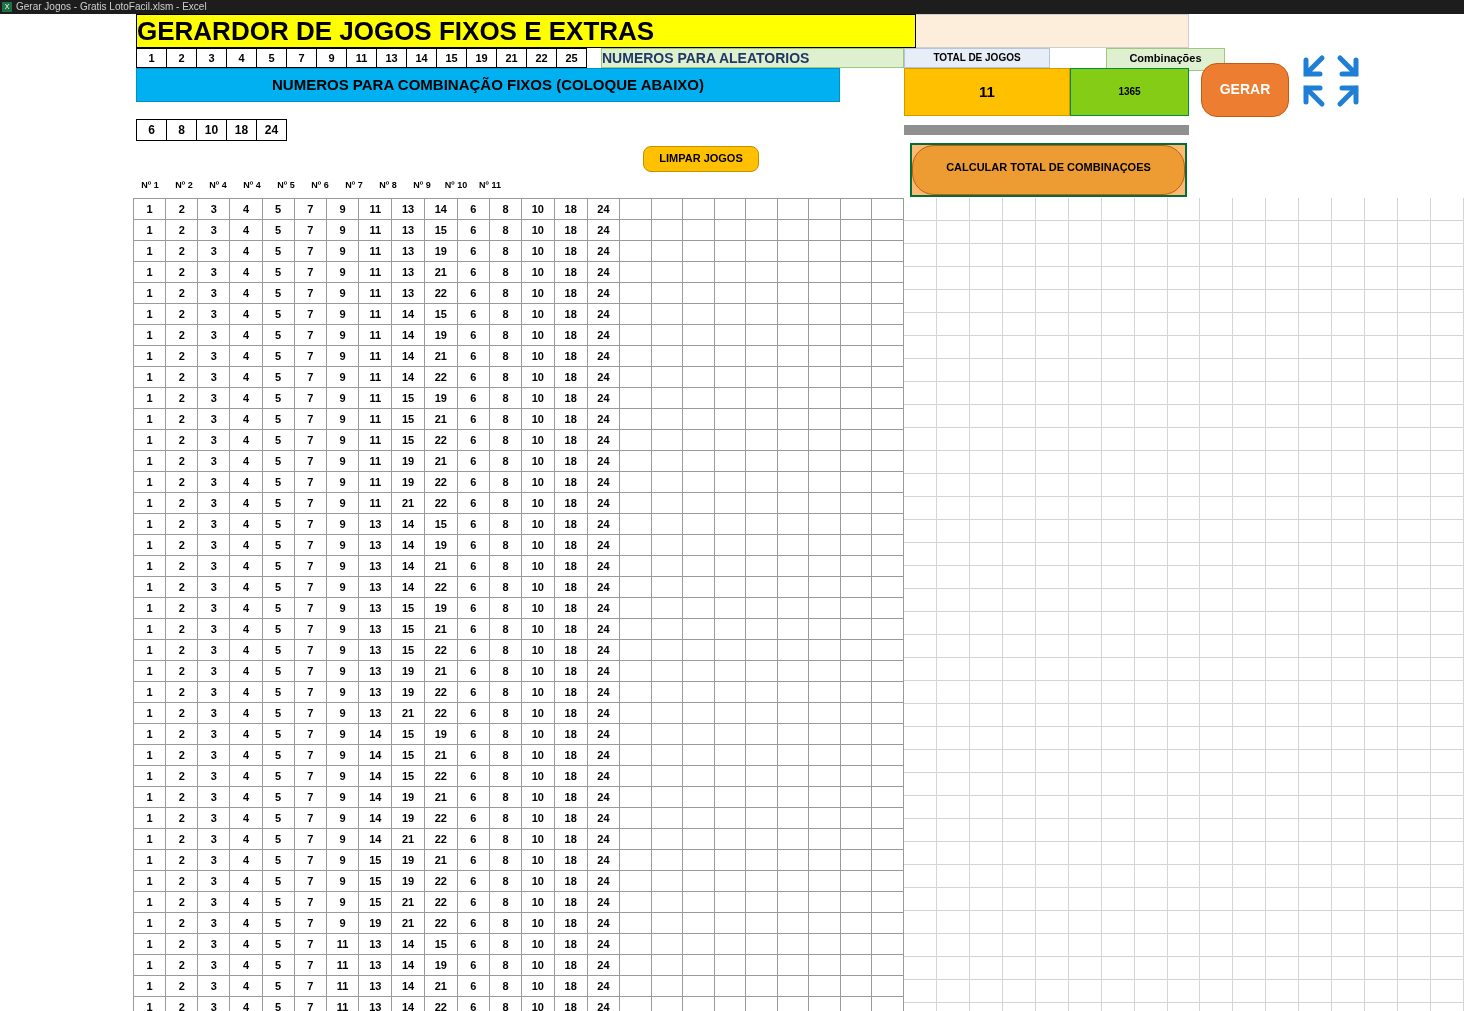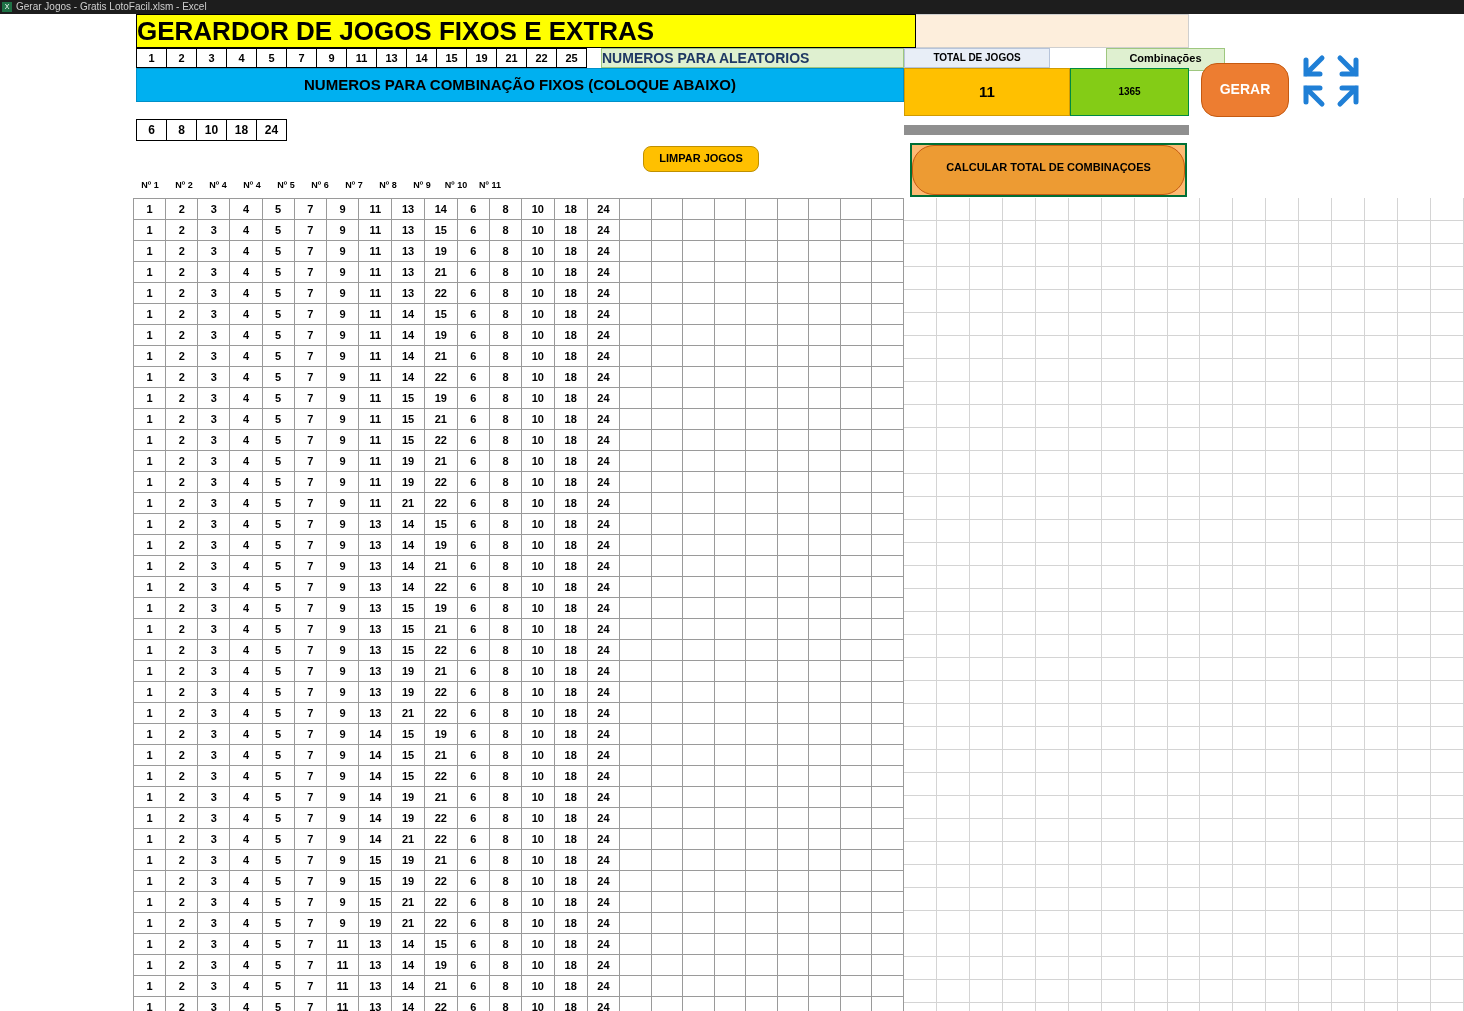--- a/index.html
+++ b/index.html
@@ -18,21 +18,21 @@
   .numrow{position:absolute;left:136px;top:48px;height:20px;display:flex;}
   .numrow .cell{width:31px;height:20px;border:1px solid #000;box-sizing:border-box;margin-left:-1px;
                 text-align:center;font-size:11px;font-weight:bold;line-height:18px;background:#fff;}
   .numrow .cell:first-child{margin-left:0;}
   .alea{position:absolute;left:601px;top:48px;width:303px;height:20px;background:#dff0d0;border:1px solid #9ec77f;
         box-sizing:border-box;font-size:14px;font-weight:bold;line-height:18px;color:#1f3864;}
   .tot-lbl{position:absolute;left:904px;top:48px;width:146px;height:20px;background:#e8eef7;border:1px solid #b7c4da;
            box-sizing:border-box;text-align:center;font-size:10px;font-weight:bold;line-height:18px;}
   .comb-lbl{position:absolute;left:1070px;top:48px;width:119px;height:23px;background:#dff0d0;border:1px solid #9ec77f;
             box-sizing:border-box;text-align:center;font-size:11px;font-weight:bold;line-height:18px;margin-left:36px;}
-  .fixos{position:absolute;left:136px;top:68px;width:768px;height:34px;background:#00b0f0;border:1px solid #0090c8;
+  .fixos{position:absolute;left:136px;top:68px;width:704px;height:34px;background:#00b0f0;border:1px solid #0090c8;
          box-sizing:border-box;text-align:center;font-size:15px;font-weight:bold;line-height:32px;color:#000;}
   .tot-val{position:absolute;left:904px;top:68px;width:166px;height:48px;background:#ffc000;border:1px solid #d19b00;
            box-sizing:border-box;text-align:center;font-size:15px;font-weight:bold;line-height:46px;}
   .comb-val{position:absolute;left:1070px;top:68px;width:119px;height:48px;background:#84cc16;border:1px solid #008a42;
             box-sizing:border-box;text-align:center;font-size:10px;font-weight:bold;color:#000;line-height:46px;}
   .fixrow{position:absolute;left:136px;top:119px;height:22px;display:flex;}
   .fixrow .cell{width:31px;height:22px;border:1px solid #000;box-sizing:border-box;margin-left:-1px;
                 text-align:center;font-size:12px;font-weight:bold;line-height:20px;background:#fff;}
   .fixrow .cell:first-child{margin-left:0;}
   .gerar{position:absolute;left:1201px;top:63px;width:86px;height:52px;background:#ed7d31;border:1px solid #c55a11;

